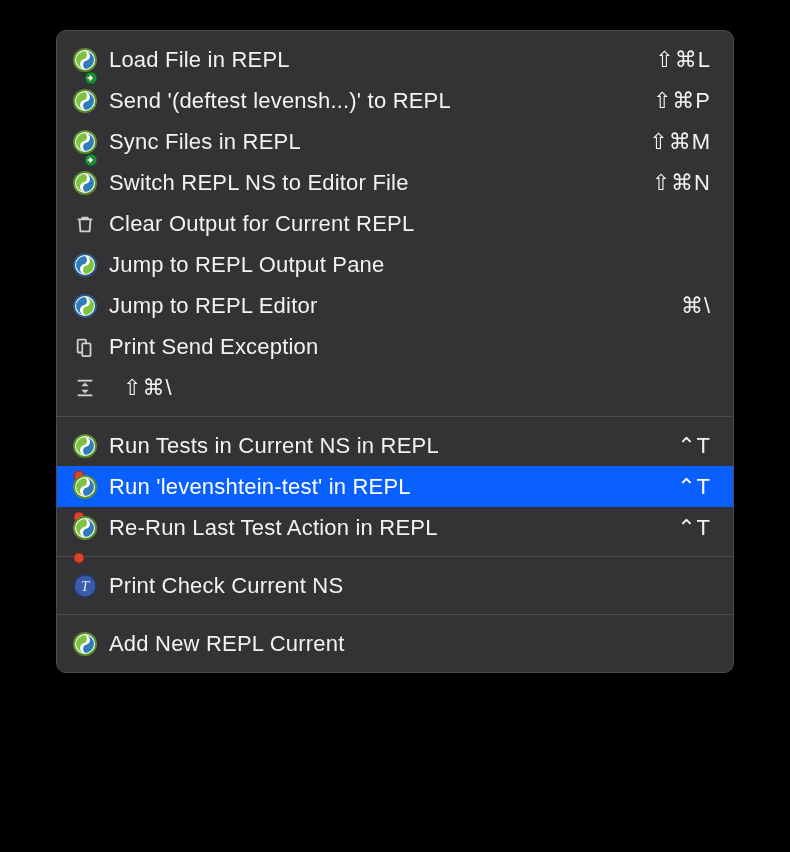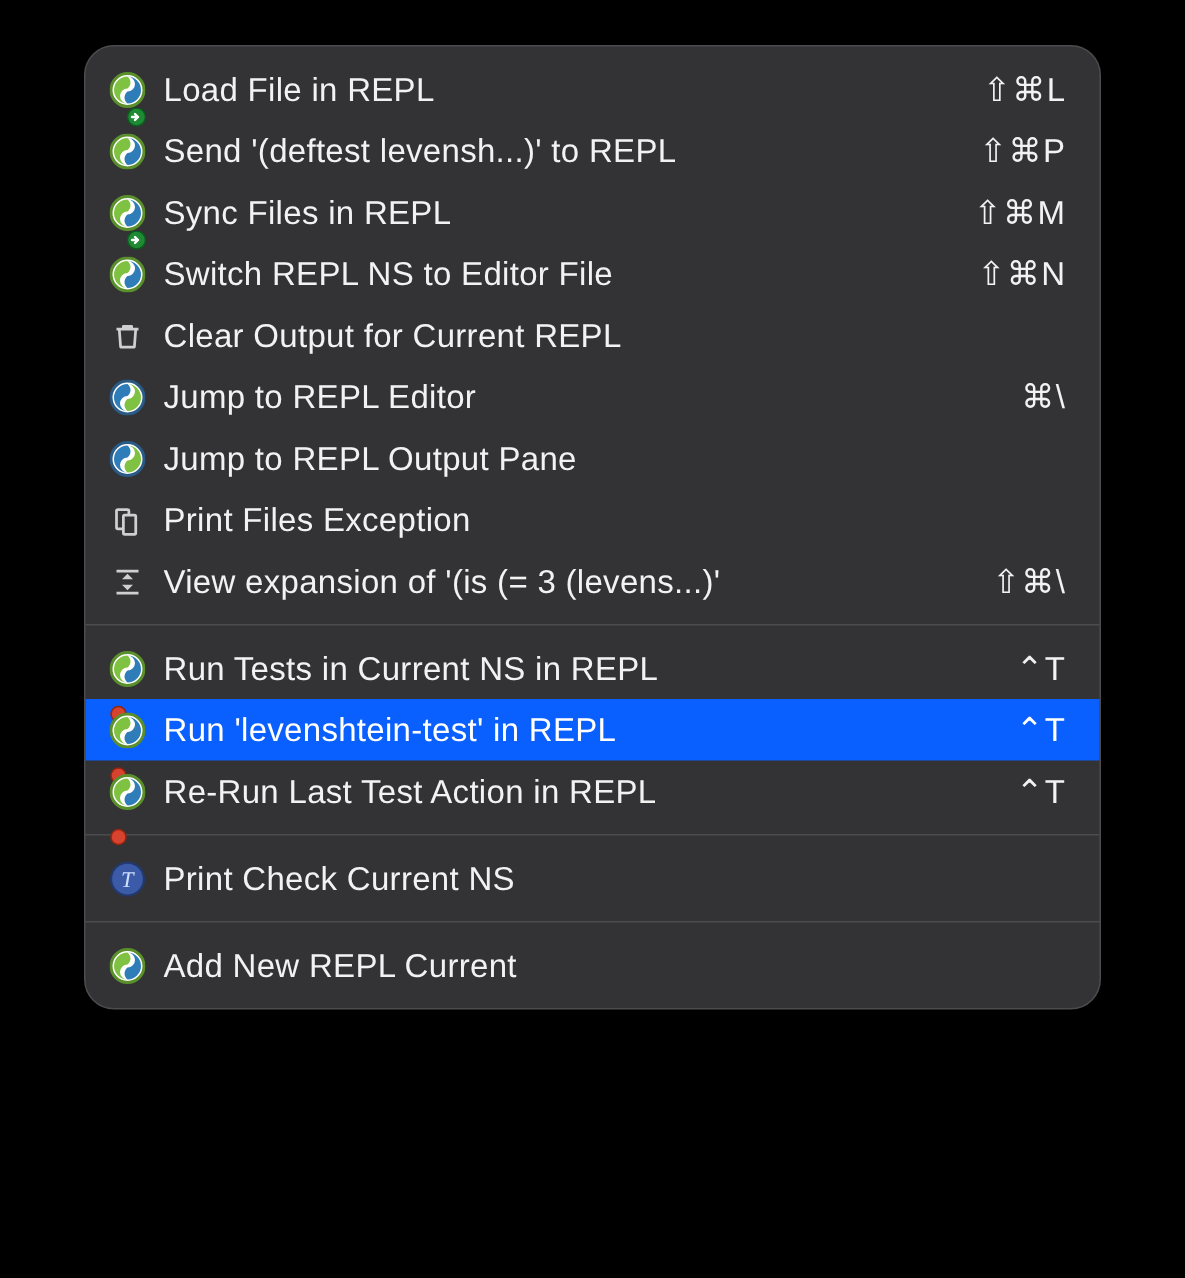--- a/index.html
+++ b/index.html
@@ -11,21 +11,21 @@
     overflow: hidden;
     font-family: -apple-system, "Helvetica Neue", Arial, sans-serif;
   }
   .menu {
     position: absolute;
     left: 56px;
     top: 30px;
     width: 676px;
     background: #333335;
     border: 1px solid #4c4c4e;
-    border-radius: 20px;
+    border-radius: 10px;
     padding: 8px 0 8px 0;
     box-shadow: 0 20px 60px rgba(0,0,0,0.7), 0 0 0 1px rgba(0,0,0,0.4);
     color: #f2f2f2;
   }
   .item {
     display: flex;
     align-items: center;
     height: 41px;
     padding: 0 22px 0 14px;
     font-size: 22px;
@@ -152,57 +152,56 @@
       <span class="icon">
         <span class="clj-icon">
     <svg width="24" height="24" viewBox="0 0 24 24">
       <circle cx="12" cy="12" r="11" fill="#fff"></circle>
       <circle cx="12" cy="12" r="11" fill="none" stroke="#2a5b86" stroke-width="2"></circle>
       <path d="M12 3 a9 9 0 0 0 0 18 a5 5 0 0 1 0 -10 a5 5 0 0 0 0 -8z" fill="#2f7db8"></path>
       <path d="M12 21 a9 9 0 0 0 0 -18 a5 5 0 0 1 0 10 a5 5 0 0 0 0 8z" fill="#7fc241"></path>
     </svg>
         </span>
       </span>
-      <span class="label">Jump to REPL Editor</span>
-      <span class="shortcut">⌘\</span>
+      <span class="label">Jump to REPL Output Pane</span>
+      <span class="shortcut"></span>
     </div>
     <div class="item">
       <span class="icon">
         <span class="clj-icon">
     <svg width="24" height="24" viewBox="0 0 24 24">
       <circle cx="12" cy="12" r="11" fill="#fff"></circle>
       <circle cx="12" cy="12" r="11" fill="none" stroke="#2a5b86" stroke-width="2"></circle>
       <path d="M12 3 a9 9 0 0 0 0 18 a5 5 0 0 1 0 -10 a5 5 0 0 0 0 -8z" fill="#2f7db8"></path>
       <path d="M12 21 a9 9 0 0 0 0 -18 a5 5 0 0 1 0 10 a5 5 0 0 0 0 8z" fill="#7fc241"></path>
     </svg>
         </span>
       </span>
-      <span class="label">Jump to REPL Output Pane</span>
-      <span class="shortcut"></span>
+      <span class="label">Jump to REPL Editor</span>
+      <span class="shortcut">⌘\</span>
     </div>
     <div class="item">
       <span class="icon">
         <svg width="22" height="22" viewBox="0 0 24 24">
         <rect x="4" y="4" width="9" height="14" rx="1" stroke="#cfcfcf" stroke-width="2" fill="none"></rect>
         <rect x="9" y="8" width="9" height="14" rx="1" stroke="#cfcfcf" stroke-width="2" fill="#333335"></rect>
       </svg>
       </span>
-      <span class="label">Print Files Exception</span>
+      <span class="label">Print Send Exception</span>
       <span class="shortcut"></span>
     </div>
     <div class="item">
       <span class="icon">
         <svg width="22" height="22" viewBox="0 0 24 24">
         <line x1="4" y1="4" x2="20" y2="4" stroke="#cfcfcf" stroke-width="2"></line>
         <path d="M12 6 l-4 4 h8 z" fill="#cfcfcf"></path>
         <path d="M12 18 l4 -4 h-8 z" fill="#cfcfcf"></path>
         <line x1="4" y1="20" x2="20" y2="20" stroke="#cfcfcf" stroke-width="2"></line>
       </svg>
       </span>
-      <span class="label">View expansion of '(is (= 3 (levens...)'</span>
       <span class="shortcut">⇧⌘\</span>
     </div>
     <div class="separator"></div>
     <div class="item">
       <span class="icon">
         <span class="clj-icon" style="position:relative;width:24px;height:24px">
     <svg width="24" height="24" viewBox="0 0 24 24">
       <circle cx="12" cy="12" r="11" fill="#fff"></circle>
       <circle cx="12" cy="12" r="11" fill="none" stroke="#5a8f2c" stroke-width="2"></circle>
       <path d="M12 3 a9 9 0 0 0 0 18 a5 5 0 0 1 0 -10 a5 5 0 0 0 0 -8z" fill="#7fc241"></path>

